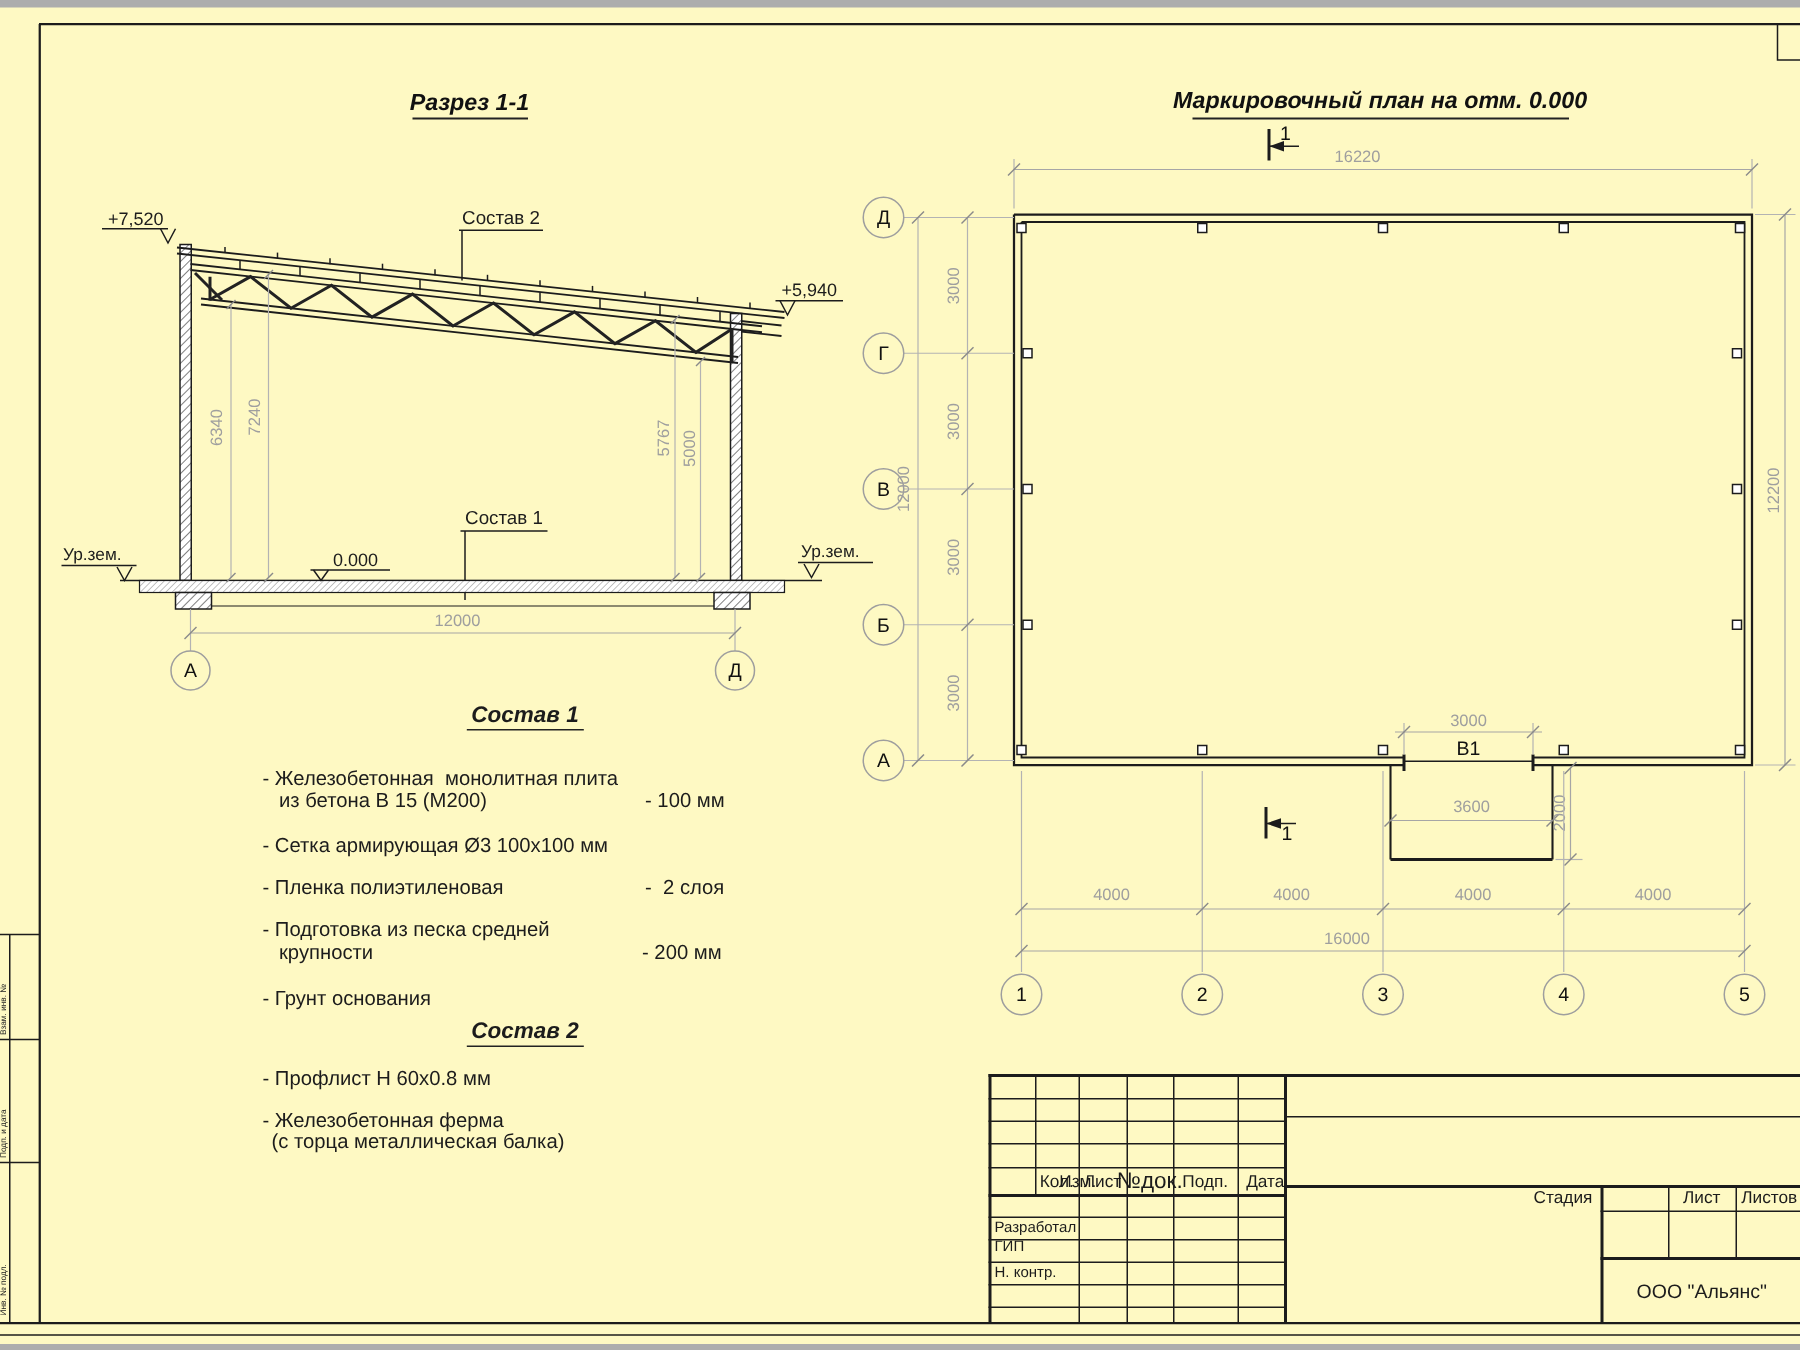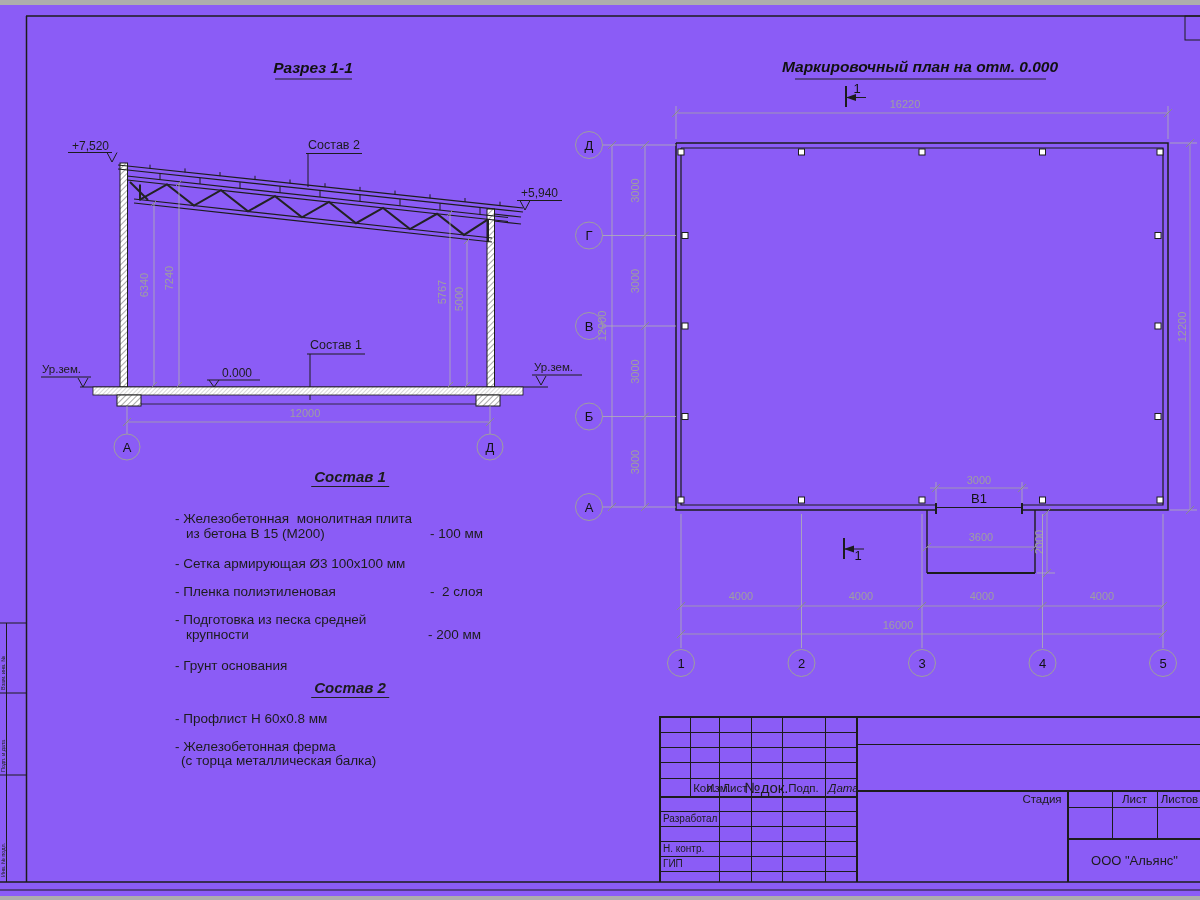--- a/index.html
+++ b/index.html
@@ -1,16 +1,16 @@
 <!DOCTYPE html>
 <html><head>
 <meta charset="utf-8">
 <style>
   html,body{margin:0;padding:0;background:#fff;}
-  #sheet{position:relative;width:1200px;height:900px;background:#8b5cf6;overflow:hidden;
+  #sheet{position:relative;width:1200px;height:900px;background:#fef9c3;overflow:hidden;
          font-family:"Liberation Sans",sans-serif;color:#1c1c1c;}
   #linework{position:absolute;left:0;top:0;z-index:1;}
   .txt{position:absolute;z-index:3;font-size:13.5px;white-space:pre;color:#1c1c1c;}
   .val{position:absolute;z-index:3;font-size:13.5px;white-space:pre;color:#1c1c1c;}
   .listtitle{position:absolute;z-index:3;font-size:15px;font-style:italic;font-weight:600;
              transform:translateX(-50%);border-bottom:1.2px solid #222;padding:0 3px 1px 3px;white-space:pre;}
   svg text{font-family:"Liberation Sans",sans-serif;}
   .dim{font-size:11px;fill:#9f9f9f;}
   .lbl{font-size:12.5px;fill:#1c1c1c;}
   .sm{font-size:12px;fill:#1c1c1c;}
@@ -401,25 +401,25 @@
     <div class="tb-line" style="left:1112px;top:790px;width:1px;height:48px;"></div>
     <div class="tb-line" style="left:1157px;top:790px;width:1px;height:48px;"></div>
     <div class="tb-line" style="left:1067px;top:807px;width:135px;height:1px;"></div>
     <div class="tb-line" style="left:1067px;top:838px;width:135px;height:1.5px;"></div>
 
     <div class="tb-txt" style="left:659px;top:779px;width:31px;height:17px;margin-left:44px;">Изм.</div>
     <div class="tb-txt" style="left:690px;top:779px;width:29px;height:17px;">Кол.</div>
     <div class="tb-txt" style="left:719px;top:779px;width:32px;height:17px;">Лист</div>
     <div class="tb-txt tb-tiny" style="left:751px;top:779px;width:31px;height:17px;">№док.</div>
     <div class="tb-txt" style="left:782px;top:779px;width:43px;height:17px;">Подп.</div>
-    <div class="tb-txt" style="left:825px;top:779px;width:37px;height:17px;font-style:italic;">Дата</div>
+    <div class="tb-txt" style="left:825px;top:779px;width:37px;height:17px;">Дата</div>
 
     <div class="tb-txt tb-small" style="left:659px;top:811px;width:60px;height:15px;">Разработал</div>
     <div class="tb-txt tb-small" style="left:659px;top:841px;width:60px;height:15px;">Н. контр.</div>
-    <div class="tb-txt tb-small" style="left:659px;top:856px;width:60px;height:15px;">ГИП</div>
+    <div class="tb-txt tb-small" style="left:659px;top:824px;width:60px;height:15px;">ГИП</div>
 
     <div class="tb-txt" style="left:1020px;top:790px;width:44px;height:17px;">Стадия</div>
     <div class="tb-txt" style="left:1112px;top:790px;width:45px;height:17px;">Лист</div>
     <div class="tb-txt" style="left:1157px;top:790px;width:45px;height:17px;">Листов</div>
 
     <div class="tb-txt" style="left:1067px;top:838px;width:135px;height:44px;font-size:13px;">ООО "Альянс"</div>
   </div>
 
   <div class="side-rot" style="left:0px;top:690px;">Взам. инв. №</div>
   <div class="side-rot" style="left:0px;top:772px;">Подп. и дата</div>

